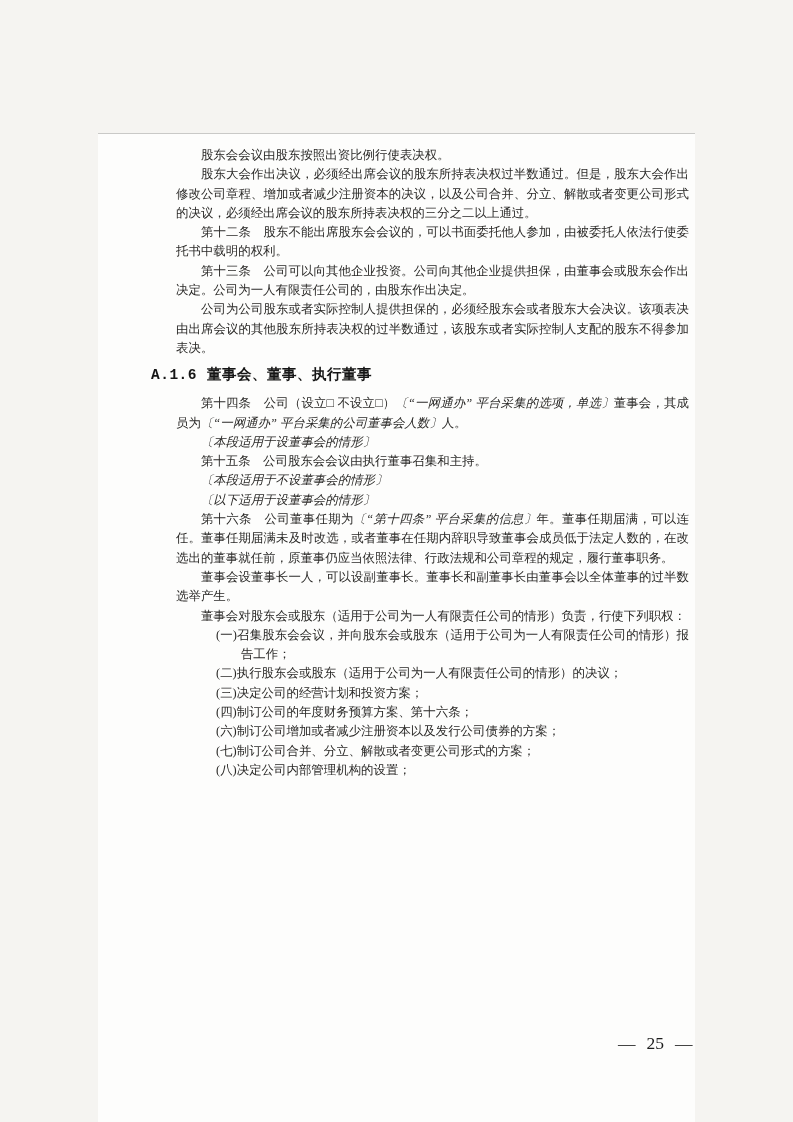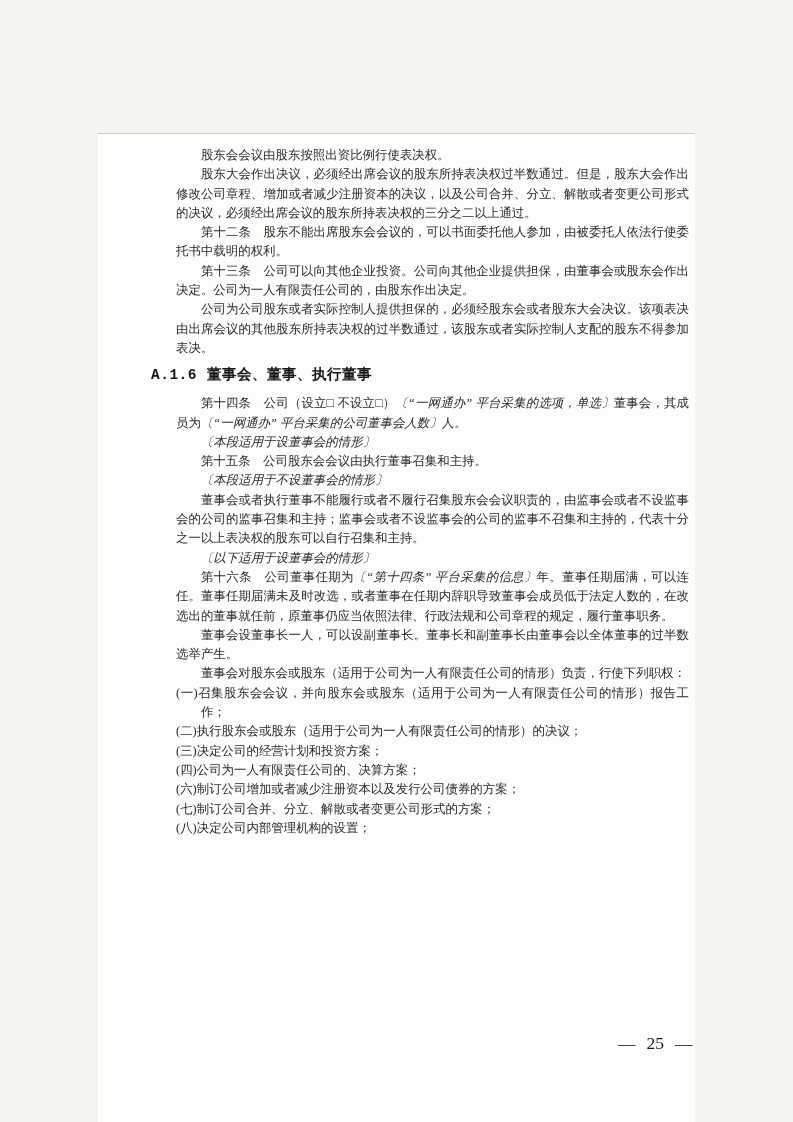--- a/index.html
+++ b/index.html
@@ -25,21 +25,21 @@
   }
   .body-p {
     font-size: 12.45px;
     line-height: 19.3px;
     text-align: justify;
     text-align-last: left;
     text-justify: inter-character;
     letter-spacing: 0;
   }
   .indent { text-indent: 2em; }
-  .li { padding-left: 2em; text-indent: -2em; }
+  .li { padding-left: 2em; text-indent: -2em; margin-left: 40px; }
   .note, .kai {
     font-style: italic;
     font-family: "Liberation Serif", "DejaVu Serif", serif;
   }
   .heading {
     margin: 7px 0 9px -25px;
     font-family: Liberation Mono, monospace;
     font-weight: bold;
     font-size: 14.5px;
     line-height: 20px;
@@ -69,29 +69,28 @@
     <p class="body-p indent">股东会会议由股东按照出资比例行使表决权。</p>
     <p class="body-p indent">股东大会作出决议，必须经出席会议的股东所持表决权过半数通过。但是，股东大会作出修改公司章程、增加或者减少注册资本的决议，以及公司合并、分立、解散或者变更公司形式的决议，必须经出席会议的股东所持表决权的三分之二以上通过。</p>
     <p class="body-p indent">第十二条　股东不能出席股东会会议的，可以书面委托他人参加，由被委托人依法行使委托书中载明的权利。</p>
     <p class="body-p indent">第十三条　公司可以向其他企业投资。公司向其他企业提供担保，由董事会或股东会作出决定。公司为一人有限责任公司的，由股东作出决定。</p>
     <p class="body-p indent">公司为公司股东或者实际控制人提供担保的，必须经股东会或者股东大会决议。该项表决由出席会议的其他股东所持表决权的过半数通过，该股东或者实际控制人支配的股东不得参加表决。</p>
     <h3 class="heading"><span class="h-label">A.1.6</span><span class="h-title">董事会、董事、执行董事</span></h3>
     <p class="body-p indent"><span>第十四条　公司（设立□ 不设立□）</span><span class="kai">〔“一网通办” 平台采集的选项，单选〕</span><span>董事会，其成员为</span><span class="kai">〔“一网通办” 平台采集的公司董事会人数〕</span><span>人。</span></p>
     <p class="body-p indent note">〔本段适用于设董事会的情形〕</p>
     <p class="body-p indent">第十五条　公司股东会会议由执行董事召集和主持。</p>
     <p class="body-p indent note">〔本段适用于不设董事会的情形〕</p>
-    <p class="body-p indent">董事会或者执行董事不能履行或者不履行召集股东会会议职责的，由监事会或者不设监事会的公司的监事召集和主持；监事会或者不设监事会的公司的监事不召集和主持的，代表十分之一以上表决权的股东可以自行召集和主持。</p>
     <p class="body-p indent note">〔以下适用于设董事会的情形〕</p>
     <p class="body-p indent"><span>第十六条　公司董事任期为</span><span class="kai">〔“第十四条” 平台采集的信息〕</span><span>年。董事任期届满，可以连任。董事任期届满未及时改选，或者董事在任期内辞职导致董事会成员低于法定人数的，在改选出的董事就任前，原董事仍应当依照法律、行政法规和公司章程的规定，履行董事职务。</span></p>
     <p class="body-p indent">董事会设董事长一人，可以设副董事长。董事长和副董事长由董事会以全体董事的过半数选举产生。</p>
     <p class="body-p indent">董事会对股东会或股东（适用于公司为一人有限责任公司的情形）负责，行使下列职权：</p>
     <p class="body-p li">(一)召集股东会会议，并向股东会或股东（适用于公司为一人有限责任公司的情形）报告工作；</p>
     <p class="body-p li">(二)执行股东会或股东（适用于公司为一人有限责任公司的情形）的决议；</p>
     <p class="body-p li">(三)决定公司的经营计划和投资方案；</p>
-    <p class="body-p li">(四)公司为一人有限责任公司的、决算方案；</p>
+    <p class="body-p li">(四)制订公司的年度财务预算方案、第十六条；</p>
     <p class="body-p li">(六)制订公司增加或者减少注册资本以及发行公司债券的方案；</p>
     <p class="body-p li">(七)制订公司合并、分立、解散或者变更公司形式的方案；</p>
     <p class="body-p li">(八)决定公司内部管理机构的设置；</p>
   </div>
 
 <div class="page-footer">
   <span class="dash">—</span>
   <span>25</span>
   <span class="dash">—</span>
 </div>

